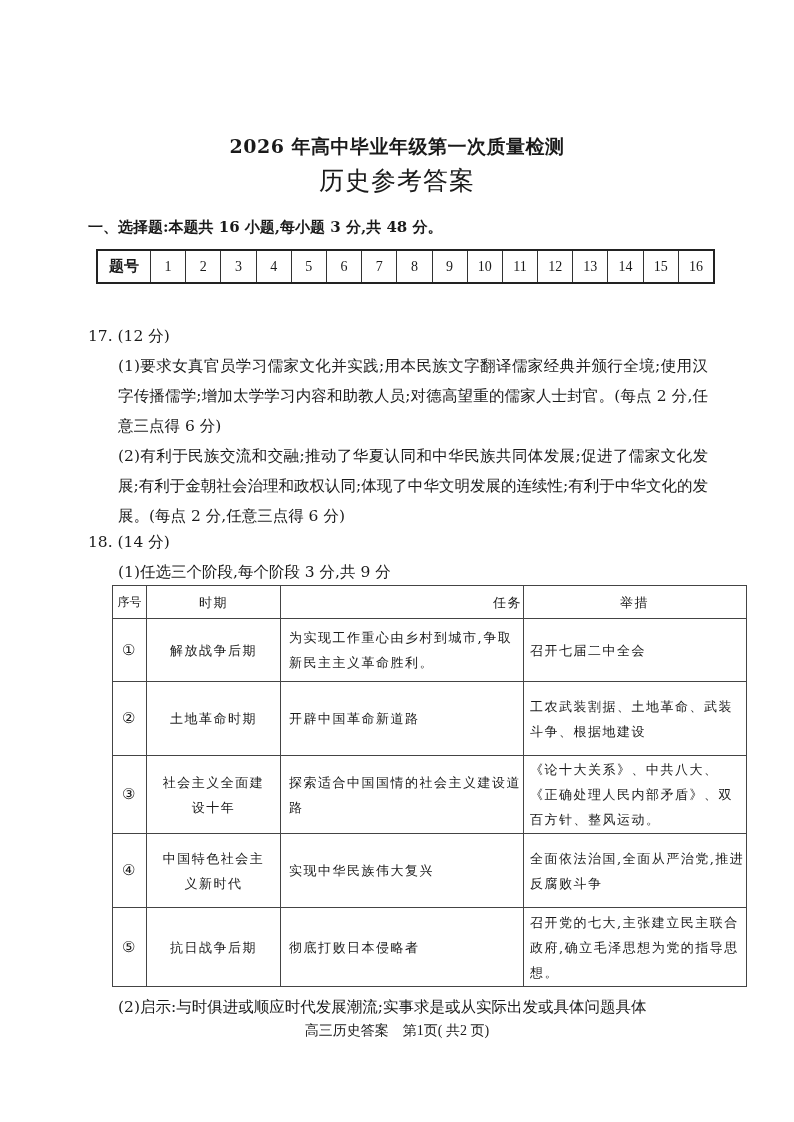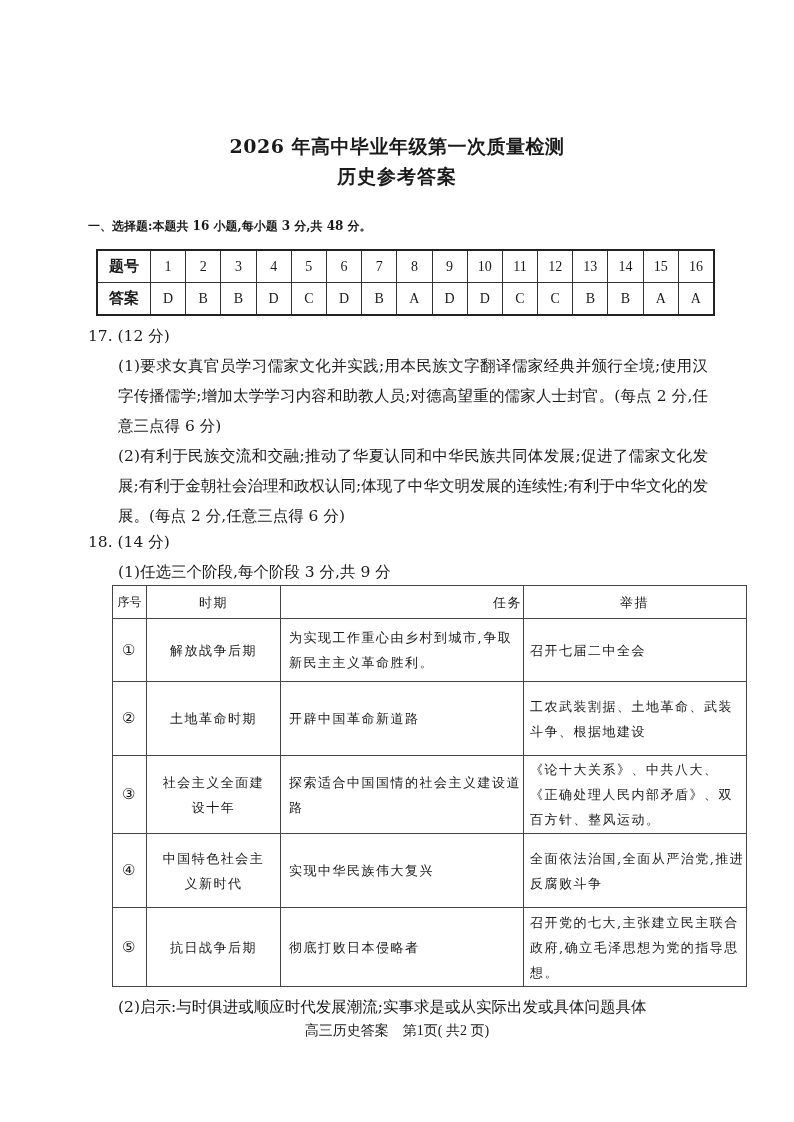--- a/index.html
+++ b/index.html
@@ -2,22 +2,22 @@
 <html><head>
 <meta charset="utf-8">
 <style>
   html, body { margin: 0; padding: 0; background: #ffffff; }
   body {
     width: 794px; height: 1122px; position: relative; overflow: hidden;
     font-family: "DejaVu Serif", "Liberation Serif", serif; color: #1a1a1a;
   }
   .abs { position: absolute; }
   .title1 { left: 0; width: 794px; top: 134px; text-align: center; font-size: 19px; font-weight: bold; letter-spacing: 0.5px; }
-  .title2 { left: 0; width: 794px; top: 164px; text-align: center; font-size: 19px; font-weight: bold; letter-spacing: 1px; }
-  .sec1 { left: 88px; top: 218px; font-size: 12px; font-weight: bold; }
+  .title2 { left: 0; width: 794px; top: 164px; text-align: center; font-size: 25px; font-weight: normal; letter-spacing: 1px; }
+  .sec1 { left: 88px; top: 218px; font-size: 15px; font-weight: bold; }
 
   table.ans {
     position: absolute; left: 96px; top: 249px; border-collapse: collapse;
     border: 2px solid #222;
   }
   table.ans td {
     border: 1px solid #333; height: 31px; text-align: center; font-size: 14px;
     padding: 0; width: 34.2px; font-family: "Liberation Serif", serif; margin-left: 8px;
   }
   table.ans td.hd { width: 52px; font-weight: bold; font-size: 15px; font-family: "DejaVu Sans", sans-serif; }
@@ -75,39 +75,20 @@
     <td>8</td>
     <td>9</td>
     <td>10</td>
     <td>11</td>
     <td>12</td>
     <td>13</td>
     <td>14</td>
     <td>15</td>
     <td>16</td>
   </tr>
-  <tr>
-    <td class="hd">答案</td>
-    <td>D</td>
-    <td>B</td>
-    <td>B</td>
-    <td>D</td>
-    <td>C</td>
-    <td>D</td>
-    <td>B</td>
-    <td>A</td>
-    <td>D</td>
-    <td>D</td>
-    <td>C</td>
-    <td>C</td>
-    <td>B</td>
-    <td>B</td>
-    <td>A</td>
-    <td>A</td>
-  </tr>
 </tbody>
   </table>
 
 <div class="abs para q17">17. (12 分)</div>
 <div class="abs para q17p1">(1)要求女真官员学习儒家文化并实践;用本民族文字翻译儒家经典并颁行全境;使用汉字传播儒学;增加太学学习内容和助教人员;对德高望重的儒家人士封官。(每点 2 分,任意三点得 6 分)</div>
 <div class="abs para q17p2">(2)有利于民族交流和交融;推动了华夏认同和中华民族共同体发展;促进了儒家文化发展;有利于金朝社会治理和政权认同;体现了中华文明发展的连续性;有利于中华文化的发展。(每点 2 分,任意三点得 6 分)</div>
 
 <div class="abs para q18">18. (14 分)</div>
 <div class="abs para q18p1">(1)任选三个阶段,每个阶段 3 分,共 9 分</div>
 

